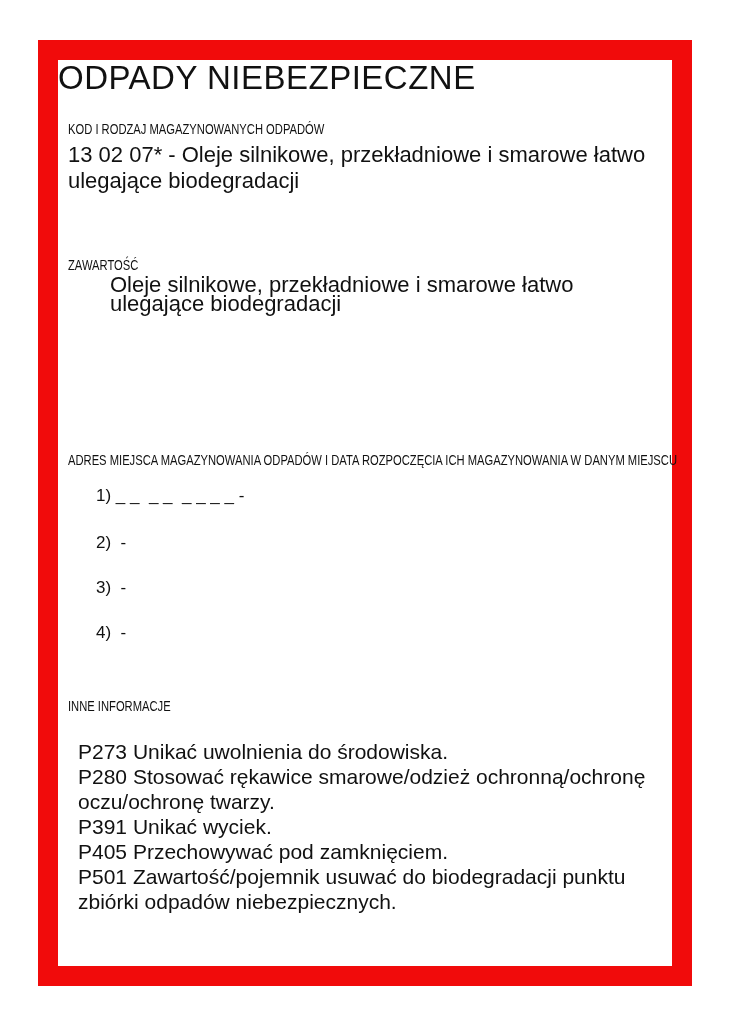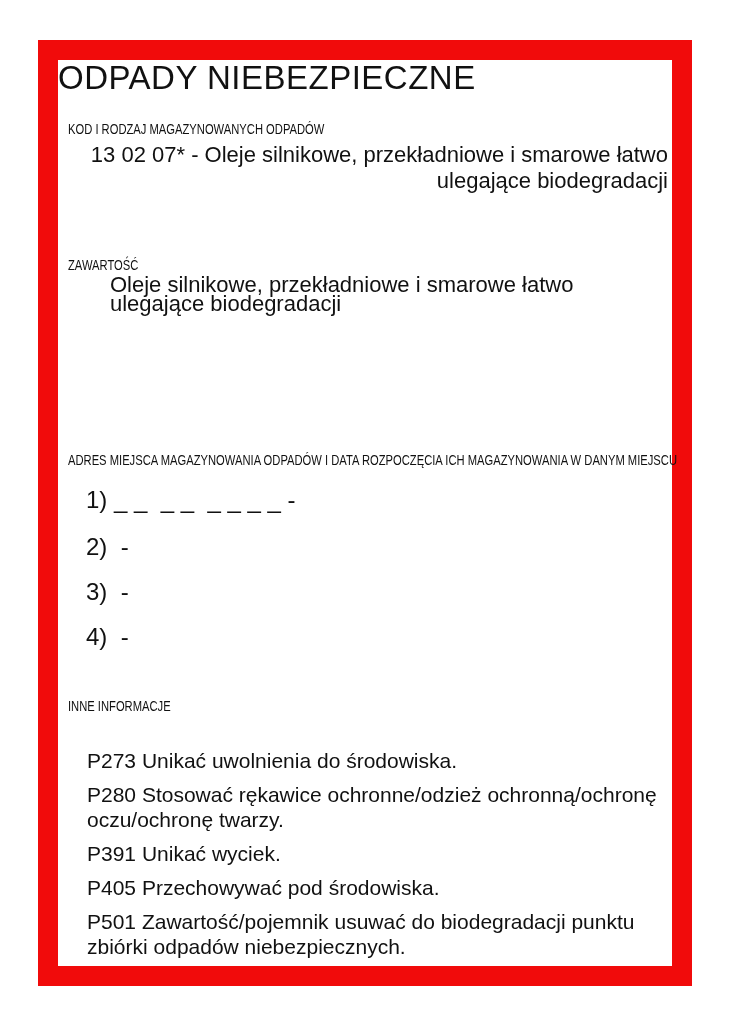--- a/index.html
+++ b/index.html
@@ -42,48 +42,48 @@
   .section-label > span {
     display: inline-block;
     transform: scaleX(0.8);
     transform-origin: left center;
   }
   .code-value {
     position: absolute;
     left: 68px;
     top: 142px;
     width: 600px;
-    text-align: right;
+    text-align: left;
     font-size: 22px;
     line-height: 1.2;
   }
   .content-value {
     position: absolute;
     left: 78px;
     top: 276px;
     width: 522px;
     font-size: 22px;
     line-height: 0.85;
     margin-left: 32px;
   }
   .entry {
     position: absolute;
-    left: 86px;
-    font-size: 24px;
+    left: 96px;
+    font-size: 17px;
     white-space: pre;
   }
   .pblock {
     position: absolute;
     left: 78px;
     top: 739px;
     width: 596px;
     font-size: 21px;
     line-height: 25px;
   }
-  .pblock p { margin: 9px; }
+  .pblock p { margin: 0; }
 </style>
 </head>
 <body>
 
 <div class="page" style="color: rgb(17, 17, 17);">
 
   <div class="frame" style="border-color: rgb(241, 11, 11);"></div>
 
   <div class="title">ODPADY NIEBEZPIECZNE</div>
 
@@ -105,19 +105,19 @@
   <div class="entry" style="top:533px">2)  -</div>
   <div class="entry" style="top:578px">3)  -</div>
   <div class="entry" style="top:623px">4)  -</div>
 
   <div class="section-label" style="top:698px">
     <span>INNE INFORMACJE</span>
   </div>
 
   <div class="pblock">
     <p>P273 Unikać uwolnienia do środowiska.</p>
-    <p>P280 Stosować rękawice ochronne/odzież ochronną/ochronę oczu/ochronę twarzy.</p>
+    <p>P280 Stosować rękawice smarowe/odzież ochronną/ochronę oczu/ochronę twarzy.</p>
     <p>P391 Unikać wyciek.</p>
-    <p>P405 Przechowywać pod środowiska.</p>
+    <p>P405 Przechowywać pod zamknięciem.</p>
     <p>P501 Zawartość/pojemnik usuwać do biodegradacji punktu zbiórki odpadów niebezpiecznych.</p>
   </div>
 
 </div>
 
 </body></html>

